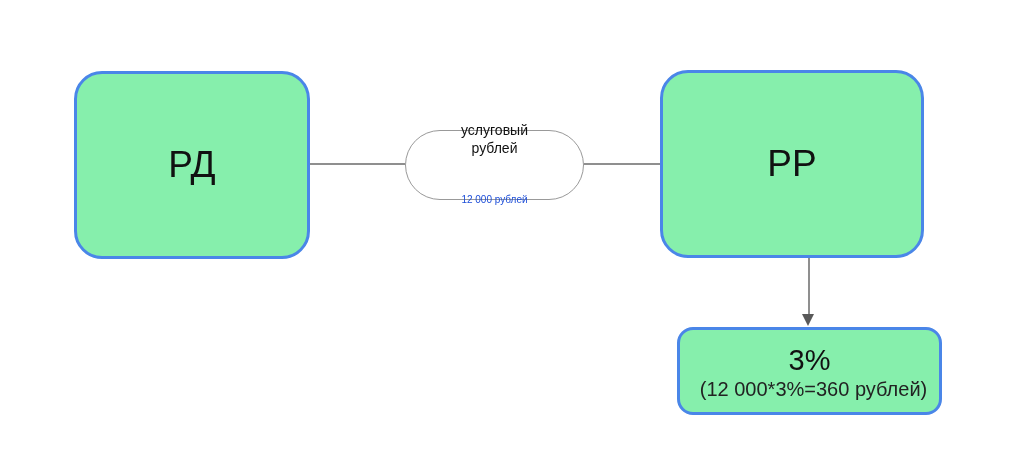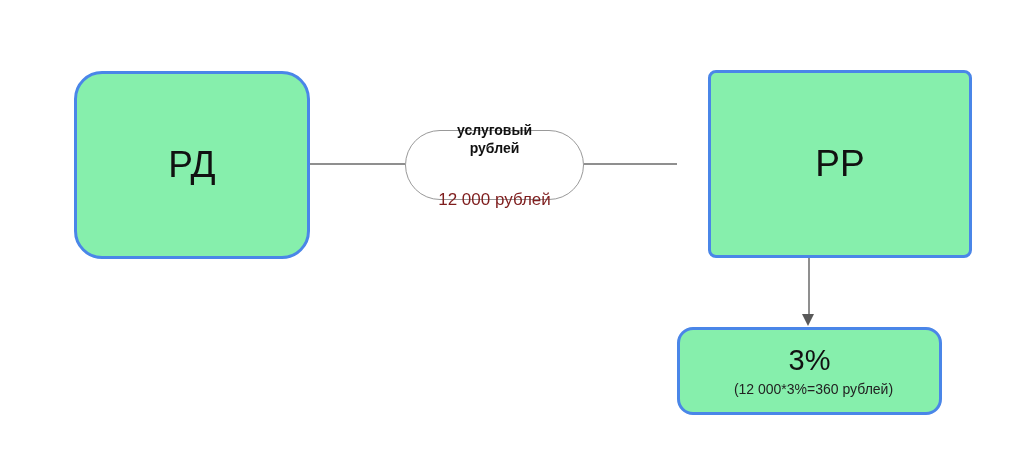--- a/index.html
+++ b/index.html
@@ -26,23 +26,23 @@
     justify-content: center;
     text-align: center;
     color: #111111;
   }
   .node-rd {
     left: 74px; top: 71px;
     width: 236px; height: 188px;
     border-radius: 28px;
   }
   .node-rr {
-    left: 708px; top: 70px;
+    left: 660px; top: 70px;
     width: 264px; height: 188px;
-    border-radius: 8px;
+    border-radius: 28px;
   }
   .node-label {
     font-size: 37px;
     line-height: 1.1;
     color: #111111;
   }
   .pill {
     position: absolute;
     left: 405px; top: 130px;
     width: 179px; height: 70px;
@@ -52,42 +52,42 @@
     border-radius: 35px;
     display: flex;
     flex-direction: column;
     align-items: center;
     justify-content: center;
     text-align: center;
     z-index: 2;
   }
   .pill-line {
     font-size: 14px;
-    font-weight: bold;
+    font-weight: normal;
     line-height: 18px;
     color: #111111;
   }
   .pill-sub {
-    font-size: 17px;
+    font-size: 10px;
     line-height: 18px;
-    color: #7f1d1d;
+    color: #1d4ed8;
     margin-top: 34px;
   }
   .node-percent {
     left: 677px; top: 327px;
     width: 265px; height: 88px;
     border-radius: 16px;
   }
   .percent-title {
     font-size: 29px;
     line-height: 32px;
     color: #111111;
   }
   .percent-sub {
-    font-size: 14px;
+    font-size: 20px;
     line-height: 18px;
     margin-top: 4px;
     color: #222222;
     margin-left: 8px;
   }
   .hline {
     position: absolute;
     height: 1.5px;
     background: #8f8f8f;
     top: 163px;

